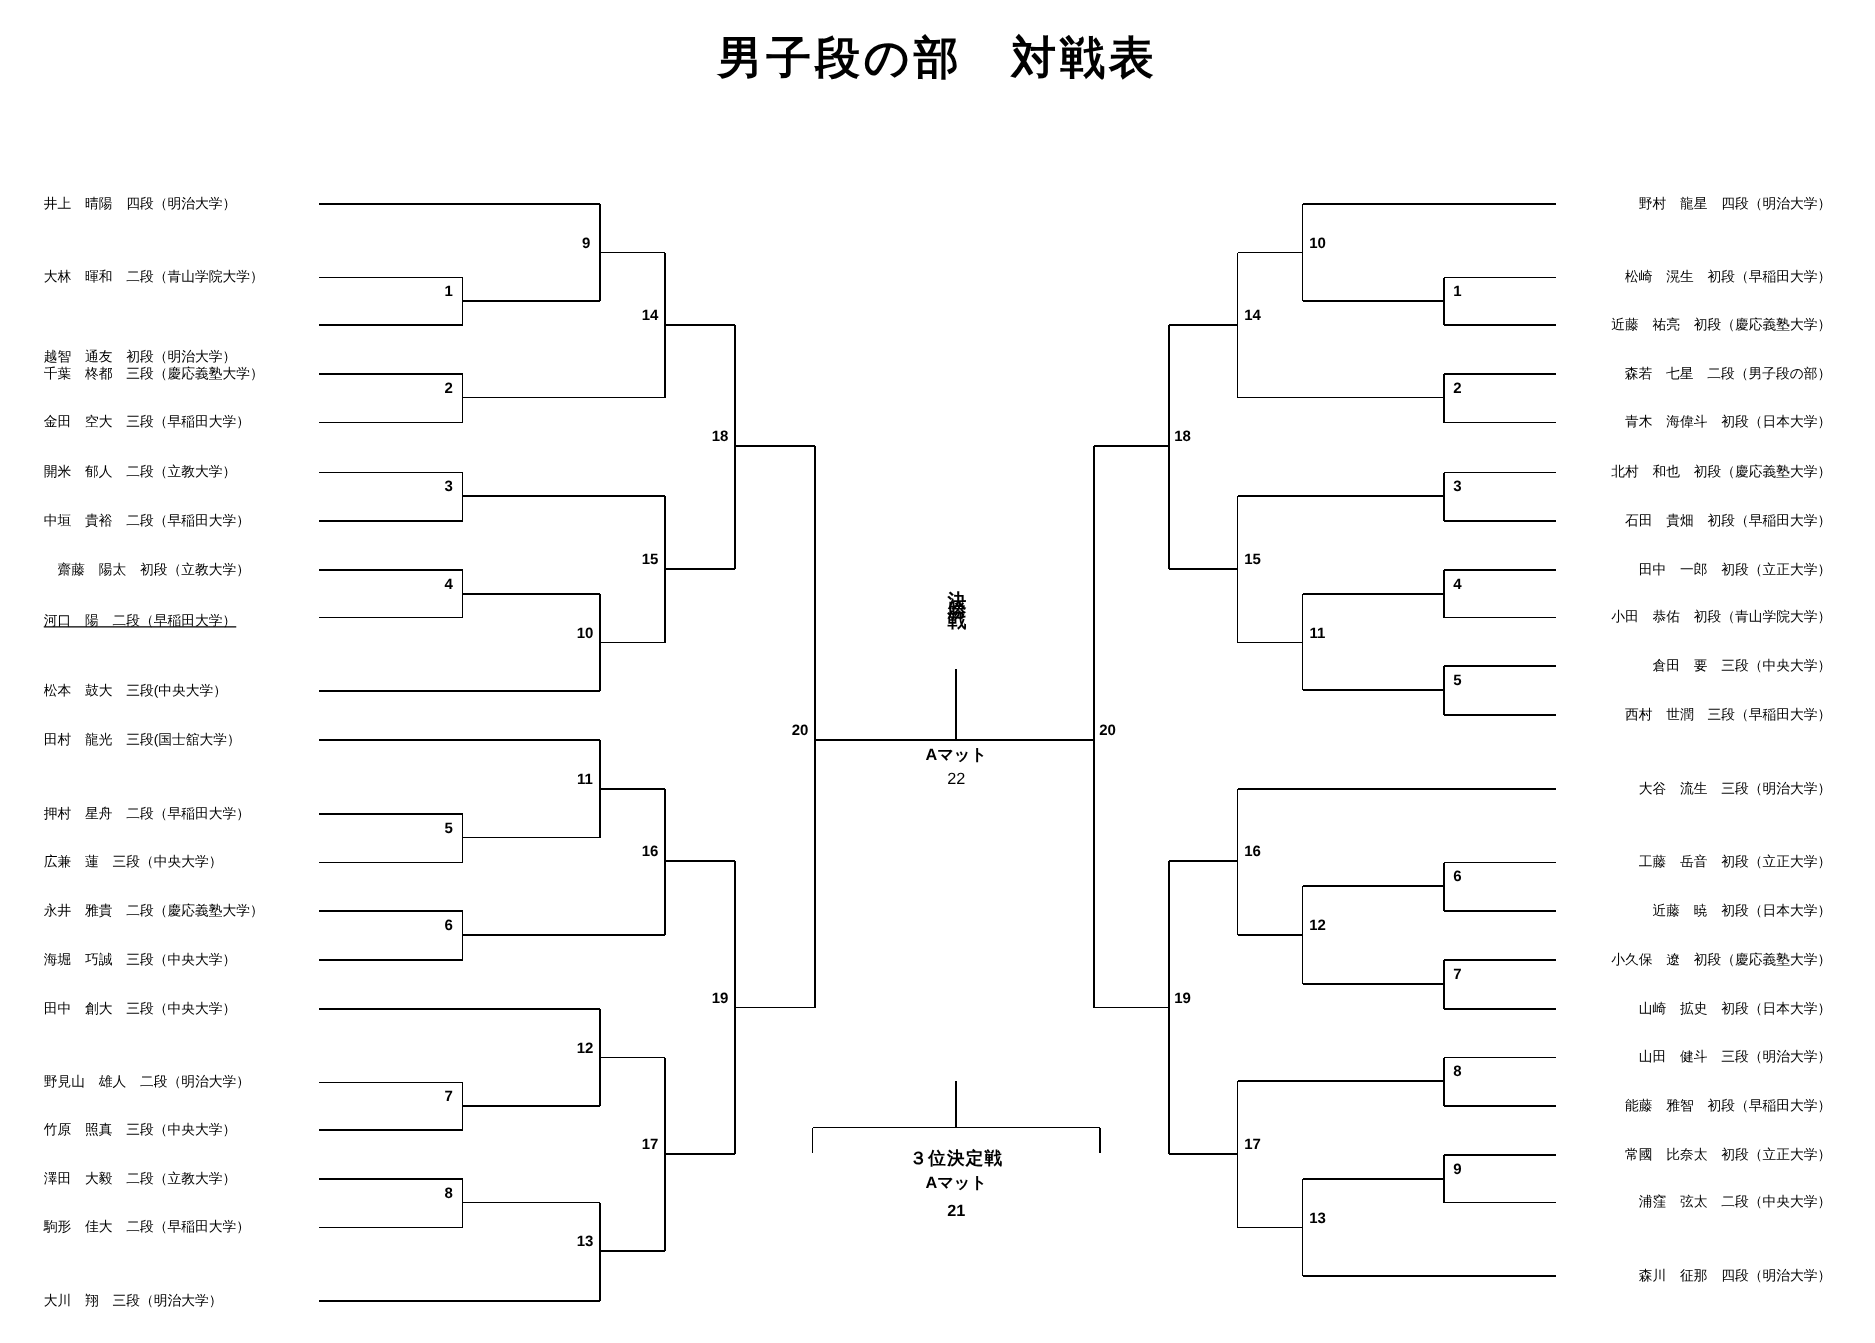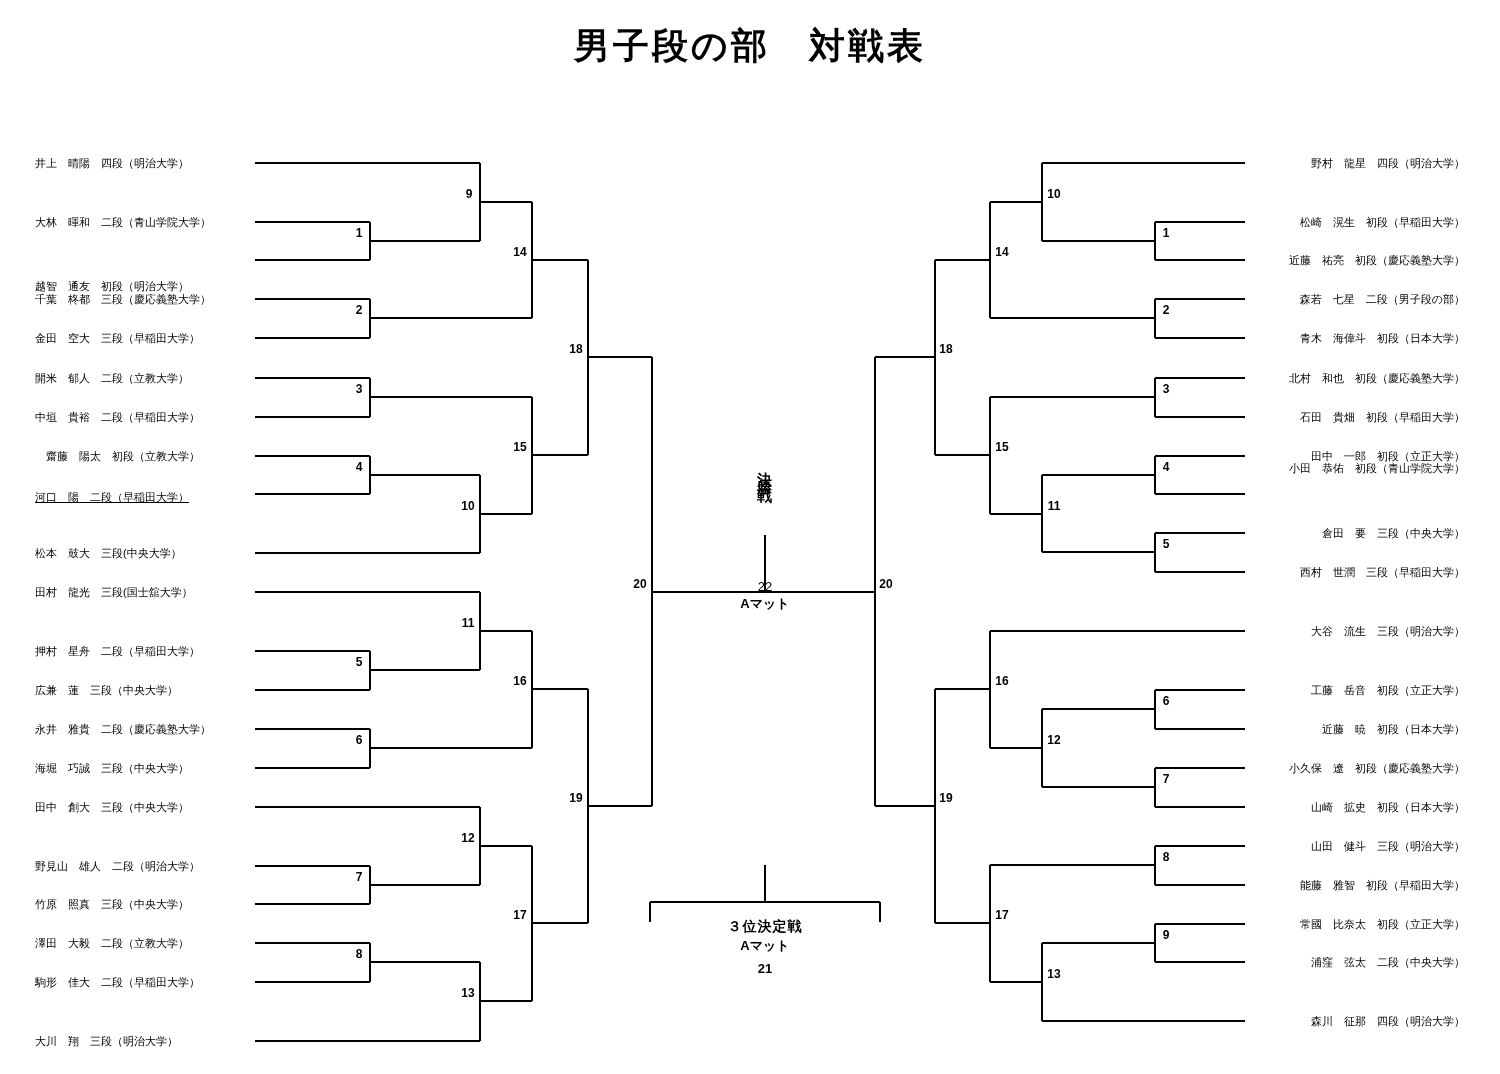--- a/index.html
+++ b/index.html
@@ -29,21 +29,21 @@
   .final-label {
     position:absolute; left:765px; top:460px; transform:translateX(-50%);
     writing-mode:vertical-rl; text-orientation:upright;
     font-size:15px; font-weight:700; letter-spacing:8px; line-height:1;
   }
   .center-text {
     position:absolute; left:765px; transform:translateX(-50%);
     white-space:nowrap; line-height:1;
   }
   .final-mat   { top:597px; font-size:13px; font-weight:700; }
-  .final-no    { top:580px; font-size:13px; }
+  .final-no    { top:616px; font-size:13px; }
   .third-label { top:919px; font-size:14px; font-weight:700; letter-spacing:1px; }
   .third-mat   { top:939px; font-size:13px; font-weight:700; }
   .third-no    { top:962px; font-size:13px; font-weight:700; }
 </style>
 </head>
 <body>
 
 <div id="canvas">
   <div class="title">男子段の部　対戦表</div>
 
@@ -225,21 +225,21 @@
     <div class="match-no" style="left: 576px; top: 798px;">19</div>
     <div class="match-no" style="left: 640px; top: 584px;">20</div>
     <div class="player right" style="top: 154px;">野村　龍星　四段（明治大学）</div>
     <div class="player right" style="top: 213px;">松崎　滉生　初段（早稲田大学）</div>
     <div class="player right" style="top: 251px;">近藤　祐亮　初段（慶応義塾大学）</div>
     <div class="player right" style="top: 290px;">森若　七星　二段（男子段の部）</div>
     <div class="player right" style="top: 329px; margin-left: 48px;">青木　海偉斗　初段（日本大学）</div>
     <div class="player right" style="top: 369px;">北村　和也　初段（慶応義塾大学）</div>
     <div class="player right" style="top: 408px;">石田　貴畑　初段（早稲田大学）</div>
     <div class="player right" style="top: 447px;">田中　一郎　初段（立正大学）</div>
-    <div class="player right" style="top: 459px;">小田　恭佑　初段（青山学院大学）</div>
+    <div class="player right" style="top: 485px;">小田　恭佑　初段（青山学院大学）</div>
     <div class="player right" style="top: 524px;">倉田　要　三段（中央大学）</div>
     <div class="player right" style="top: 563px;">西村　世潤　三段（早稲田大学）</div>
     <div class="player right" style="top: 622px;">大谷　流生　三段（明治大学）</div>
     <div class="player right" style="top: 681px;">工藤　岳音　初段（立正大学）</div>
     <div class="player right" style="top: 720px;">近藤　暁　初段（日本大学）</div>
     <div class="player right" style="top: 759px;">小久保　遼　初段（慶応義塾大学）</div>
     <div class="player right" style="top: 798px;">山崎　拡史　初段（日本大学）</div>
     <div class="player right" style="top: 837px;">山田　健斗　三段（明治大学）</div>
     <div class="player right" style="top: 876px;">能藤　雅智　初段（早稲田大学）</div>
     <div class="player right" style="top: 915px;">常國　比奈太　初段（立正大学）</div>

